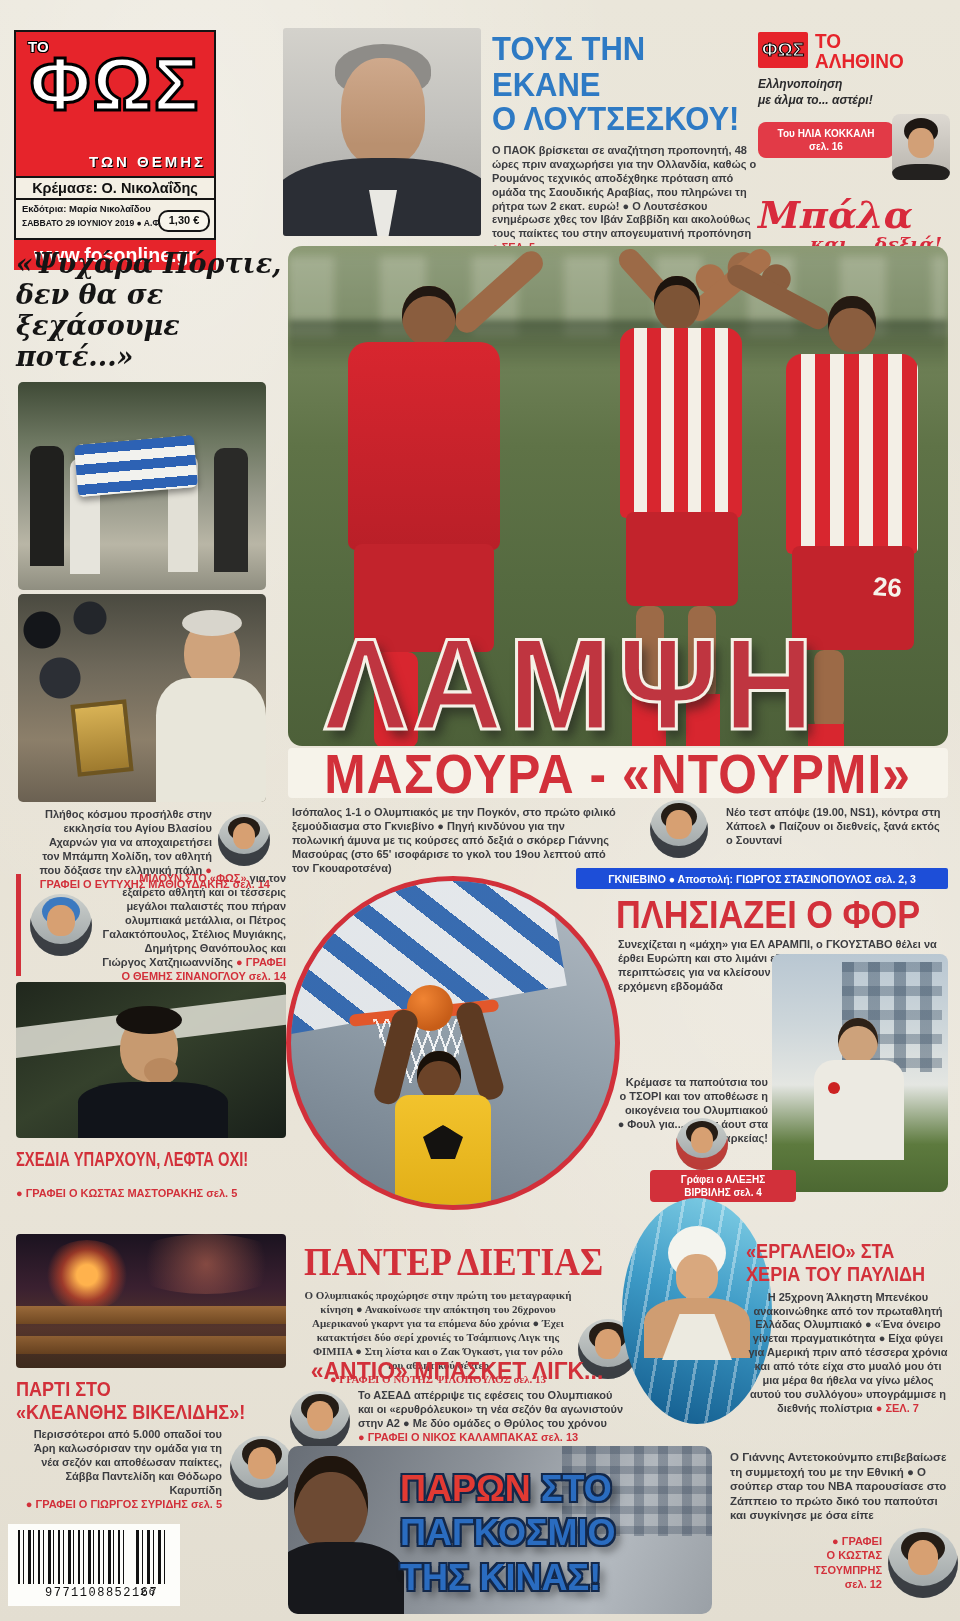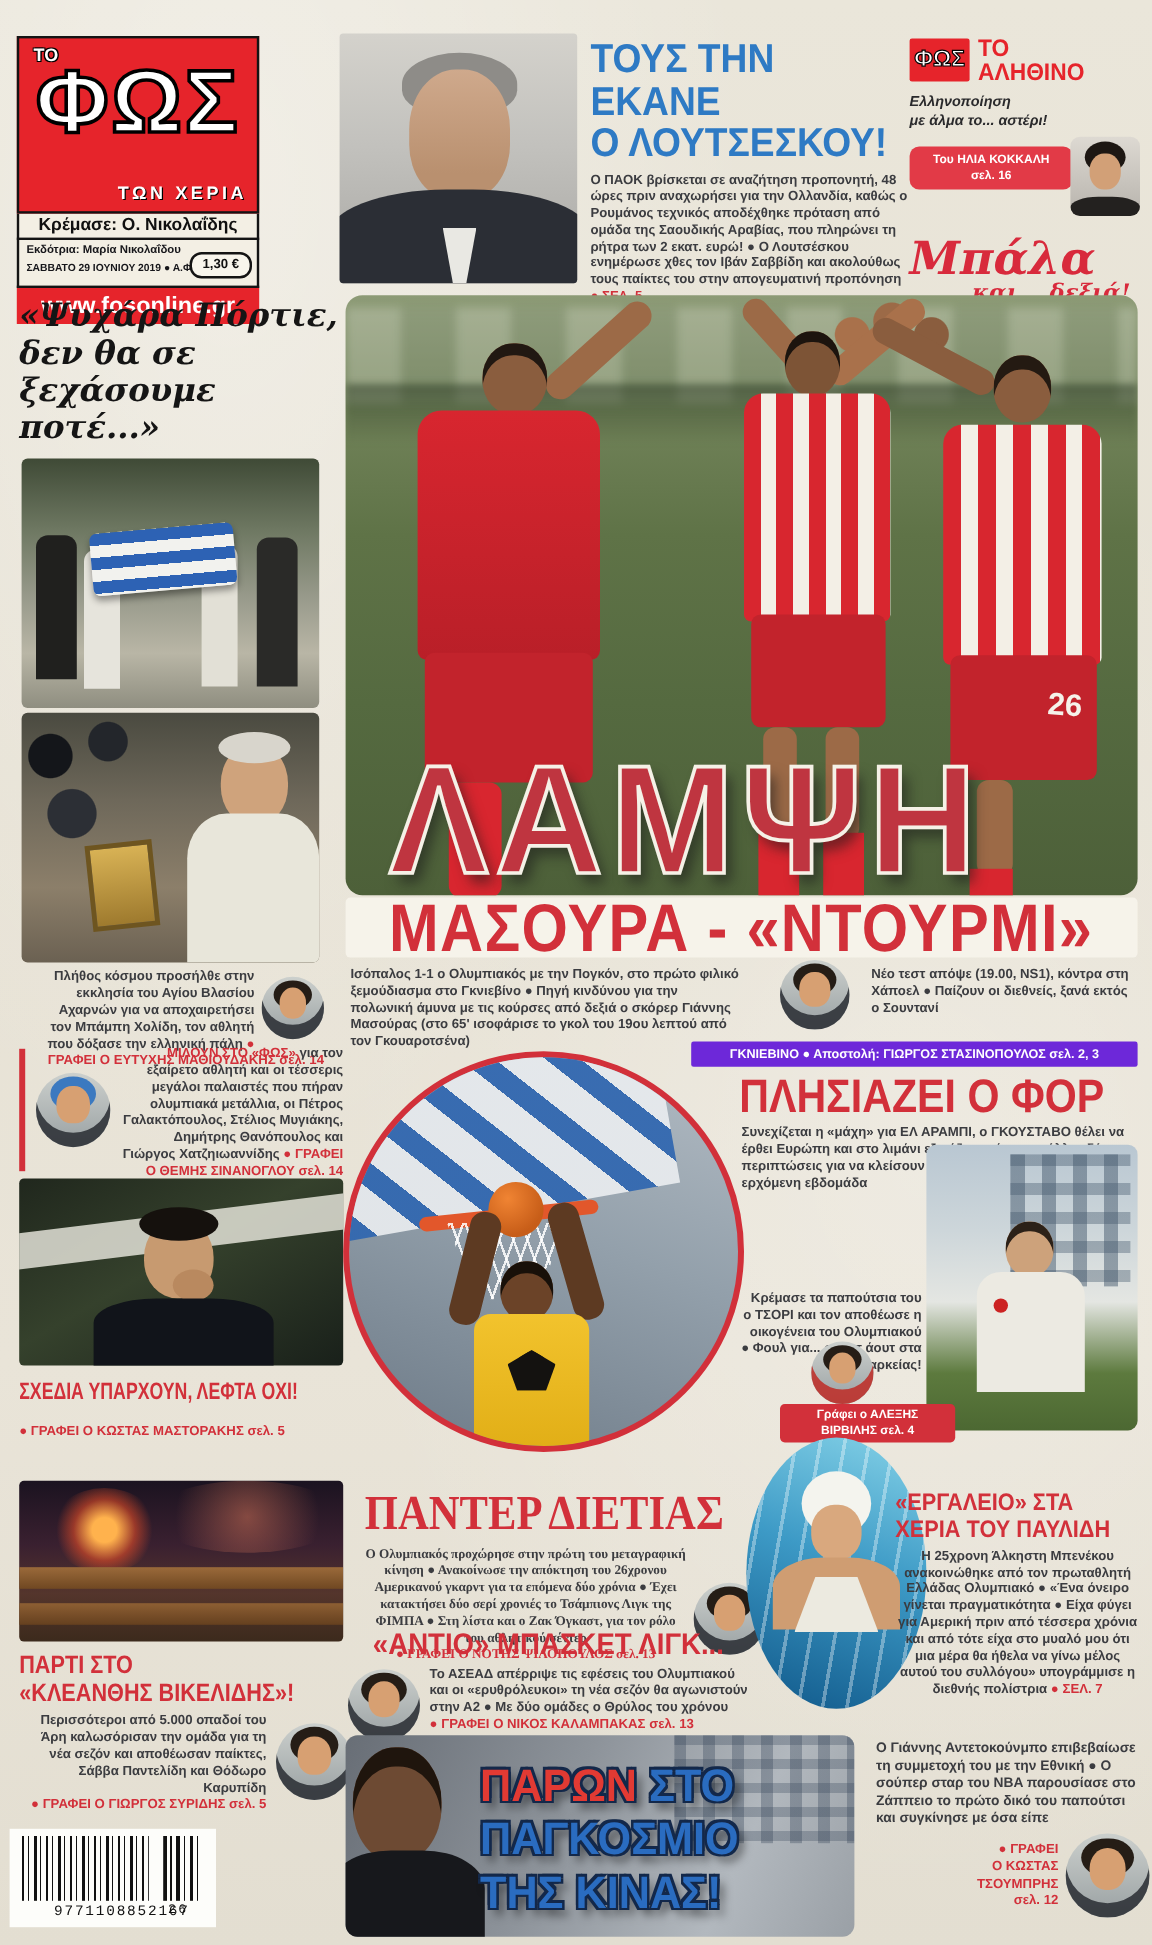--- a/index.html
+++ b/index.html
@@ -27,21 +27,21 @@
          color:#fff;font-weight:700;border-radius:6px;}
   .stroke-w{-webkit-text-stroke:3px #f5f1e7;text-shadow:6px 8px 10px rgba(25,25,25,.55);}
 </style>
 </head>
 <body>
 
 <div class="abs" style="left:14px;top:30px;width:202px;">
   <div style="position:relative;height:148px;background:#e6242b;border:2px solid #141414;box-sizing:border-box;">
     <div class="abs" style="left:12px;top:6px;font-size:15px;font-weight:700;color:#fff;text-shadow:1px 1px 0 #000,-1px 1px 0 #000,1px -1px 0 #000,-1px -1px 0 #000;">ΤΟ</div>
     <div class="abs" style="left:0;right:0;top:16px;text-align:center;font-size:74px;font-weight:700;color:#fff;letter-spacing:2px;-webkit-text-stroke:3px #000;line-height:1;">ΦΩΣ</div>
-    <div class="abs" style="right:8px;bottom:6px;font-size:15px;font-weight:700;color:#fff;letter-spacing:3px;text-shadow:1px 1px 0 #000;">ΤΩΝ ΧΕΡΙΑ</div>
+    <div class="abs" style="right:8px;bottom:6px;font-size:15px;font-weight:700;color:#fff;letter-spacing:3px;text-shadow:1px 1px 0 #000;">ΤΩΝ ΘΕΜΗΣ</div>
   </div>
   <div style="height:22px;background:#f3efe4;border:2px solid #141414;border-top:none;box-sizing:border-box;text-align:center;font-size:14.5px;font-weight:700;color:#101010;line-height:20px;">Κρέμασε: Ο. Νικολαΐδης</div>
   <div style="position:relative;height:40px;background:#f3efe4;border:2px solid #141414;border-top:none;box-sizing:border-box;padding:3px 6px;">
     <div style="font-size:9.5px;font-weight:700;color:#16161a;">Εκδότρια: Μαρία Νικολαΐδου</div>
     <div style="font-size:8.6px;font-weight:700;color:#16161a;margin-top:4px;">ΣΑΒΒΑΤΟ 29 ΙΟΥΝΙΟΥ 2019 ● Α.Φ. 16895</div>
     <div style="position:absolute;right:4px;top:10px;width:48px;height:18px;border:2px solid #141414;border-radius:10px;background:#f8f5ec;font-size:11px;font-weight:700;text-align:center;line-height:16px;color:#101010;">1,30 €</div>
   </div>
   <div style="height:30px;background:#e6242b;text-align:center;font-size:19.5px;font-weight:700;color:#fff;line-height:30px;">www.fosonline.gr</div>
 </div>
 
@@ -197,21 +197,21 @@
   <div class="abs stroke-w" style="left:43%;bottom:0px;transform:translateX(-50%) scaleY(1.04);font-size:124px;font-weight:700;letter-spacing:6px;color:#bf3540;line-height:1;">ΛΑΜΨΗ</div>
 </div>
 
 <div class="abs" style="left:288px;top:748px;width:660px;height:50px;background:#f6f3ea;border-radius:4px;display:flex;align-items:center;justify-content:center;">
   <div style="white-space:nowrap;font-size:46px;font-weight:700;color:#d2303a;transform:scale(1.08,1.22);letter-spacing:1px;">ΜΑΣΟΥΡΑ - «ΝΤΟΥΡΜΙ»</div>
 </div>
 
 <p class="small" style="position:absolute;left:292px;top:806px;width:326px;margin:0;">Ισόπαλος 1-1 ο Ολυμπιακός με την Πογκόν, στο πρώτο φιλικό ξεμούδιασμα στο Γκνιεβίνο ● Πηγή κινδύνου για την πολωνική άμυνα με τις κούρσες από δεξιά ο σκόρερ Γιάννης Μασούρας (στο 65' ισοφάρισε το γκολ του 19ου λεπτού από τον Γκουαροτσένα)</p>
 <span class="hs" style="left:650px;top:800px;width:58px;height:58px;"></span>
 <p class="small" style="position:absolute;left:726px;top:806px;width:216px;margin:0;">Νέο τεστ απόψε (19.00, NS1), κόντρα στη Χάποελ ● Παίζουν οι διεθνείς, ξανά εκτός ο Σουντανί</p>
-<div class="badge" style="position:absolute;left:576px;top:868px;width:372px;height:21px;background:#6d28d9;font-size:10.5px;white-space:nowrap;border-radius:2px;">ΓΚΝΙΕΒΙΝΟ ● Αποστολή: ΓΙΩΡΓΟΣ ΣΤΑΣΙΝΟΠΟΥΛΟΣ σελ. 2, 3</div>
+<div class="badge" style="position:absolute;left:576px;top:868px;width:372px;height:21px;background:#1d4ed8;font-size:10.5px;white-space:nowrap;border-radius:2px;">ΓΚΝΙΕΒΙΝΟ ● Αποστολή: ΓΙΩΡΓΟΣ ΣΤΑΣΙΝΟΠΟΥΛΟΣ σελ. 2, 3</div>
 
 <div class="abs" style="left:286px;top:876px;width:334px;height:334px;border-radius:50%;border:5px solid #d2303a;overflow:hidden;background:linear-gradient(200deg,#b3bcc4 0%,#93a0ab 45%,#6d7a87 100%);box-sizing:border-box;">
   <div class="abs" style="left:-16px;top:-30px;width:280px;height:160px;transform:rotate(-10deg);background:repeating-linear-gradient(48deg,#2f66b0 0 18px,#e9ecef 18px 44px);opacity:.92;"></div>
   <div class="abs" style="left:58px;top:126px;width:150px;height:12px;border-radius:6px;background:#e2572b;transform:rotate(-6deg);"></div>
   <div class="abs" style="left:72px;top:138px;width:118px;height:64px;clip-path:polygon(8% 0,92% 0,72% 100%,28% 100%);background:repeating-linear-gradient(70deg,rgba(255,255,255,.85) 0 2px,transparent 2px 11px),repeating-linear-gradient(-70deg,rgba(255,255,255,.85) 0 2px,transparent 2px 11px);"></div>
   <div class="abs" style="left:116px;top:104px;width:46px;height:46px;border-radius:50%;background:radial-gradient(circle at 35% 30%,#f08433,#c75d18 70%);"></div>
   <div class="abs" style="left:92px;top:128px;width:26px;height:96px;border-radius:12px;background:#5d3a22;transform:rotate(14deg);"></div>
   <div class="abs" style="left:176px;top:120px;width:26px;height:100px;border-radius:12px;background:#5d3a22;transform:rotate(-16deg);"></div>
   <div class="abs" style="left:126px;top:170px;width:44px;height:50px;border-radius:48%;background:#6b4328;box-shadow:inset 0 10px 0 #181009;"></div>
   <div class="abs" style="left:104px;top:214px;width:96px;height:120px;border-radius:14px 14px 0 0;background:linear-gradient(180deg,#f2c32d,#e0ad15);">

